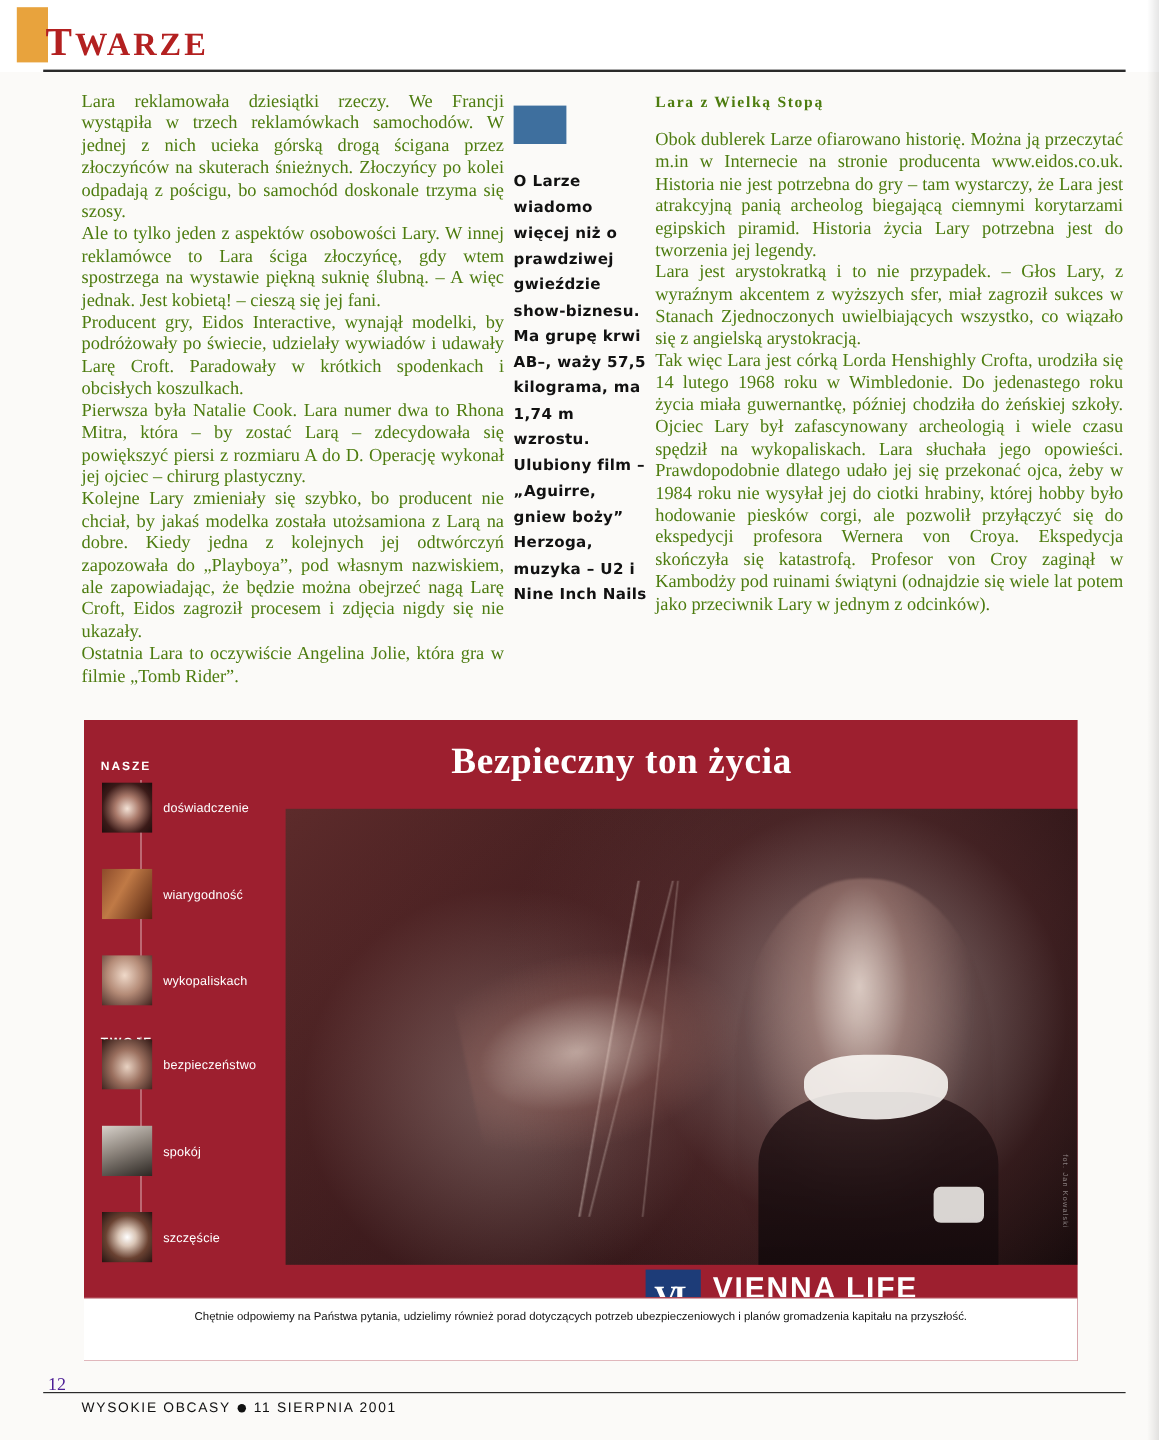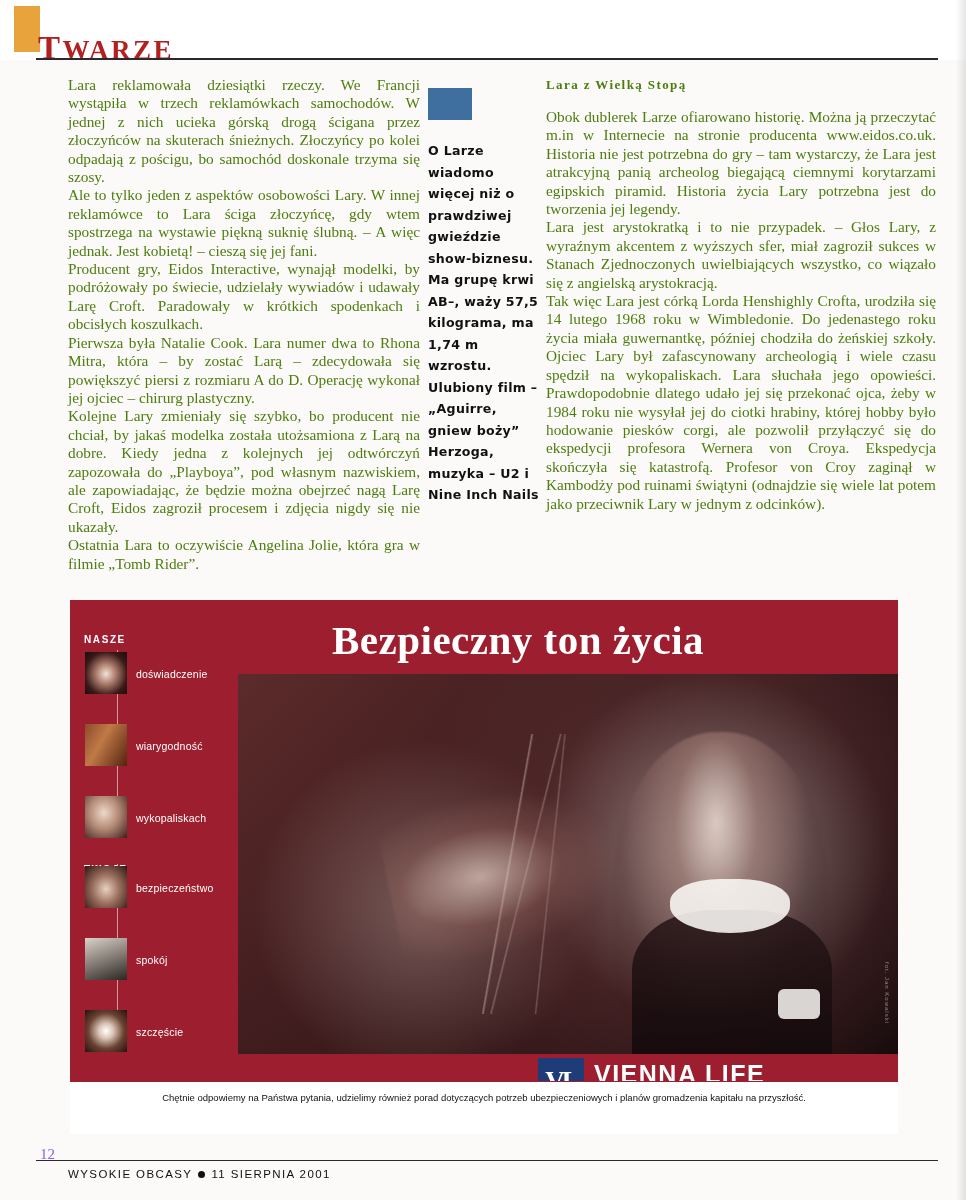--- a/index.html
+++ b/index.html
@@ -45,21 +45,20 @@
   }
   .header-title {
     position: absolute;
     top: 18px;
     left: 38px;
     font-family: "Liberation Serif", serif;
     font-weight: bold;
     font-size: 27px;
     letter-spacing: 2.5px;
     color: #b32020;
-    margin-top: 12px;
   }
   .header-title .cap {
     font-size: 33px;
   }
 
   
   .col {
     position: absolute;
     text-align: justify;
     font-family: "Liberation Serif", serif;
@@ -122,21 +121,21 @@
     overflow: hidden;
   }
   .ad-headline {
     position: absolute;
     top: 16px;
     left: 168px;
     width: 560px;
     text-align: center;
     font-family: "Liberation Serif", serif;
     font-weight: bold;
-    font-size: 41px;
+    font-size: 31px;
     color: #ffffff;
     letter-spacing: 0.5px;
   }
   .ad-photo {
     position: absolute;
     top: 74px;
     left: 168px;
     width: 660px;
     height: 380px;
     background:
@@ -361,21 +360,21 @@
     width: 902px;
     height: 1px;
     background: #2a2a2a;
   }
   .page-number {
     position: absolute;
     left: 40px;
     top: 1146px;
     font-family: "Liberation Serif", serif;
     font-size: 15px;
-    color: #8b5cf6;
+    color: #4c1d95;
   }
   .footer-left {
     position: absolute;
     left: 68px;
     top: 1168px;
     font-family: "Liberation Sans", sans-serif;
     font-size: 11.5px;
     letter-spacing: 1.4px;
     color: #111;
   }

